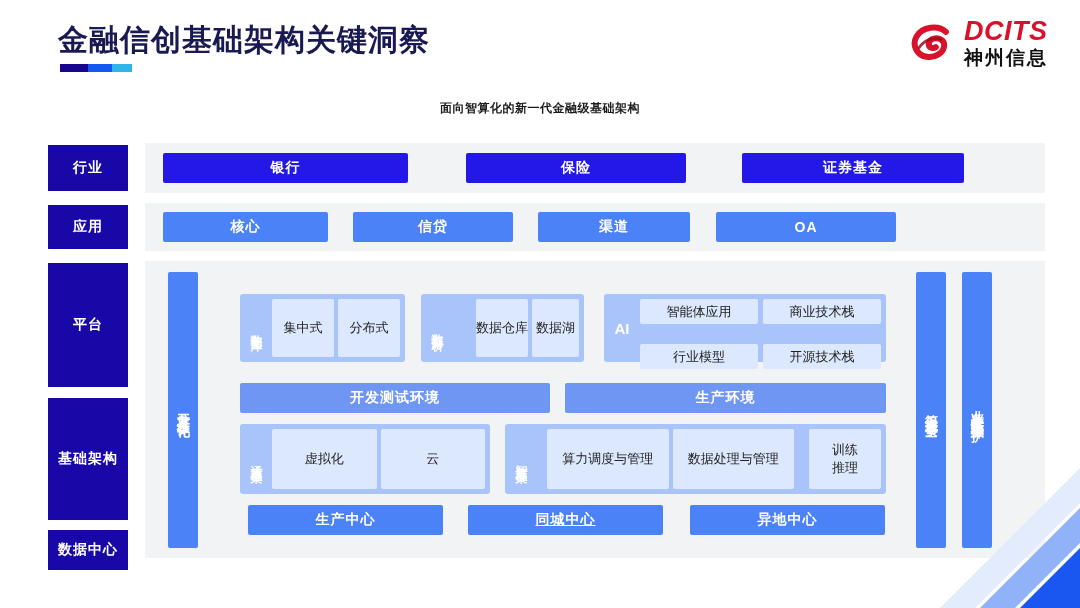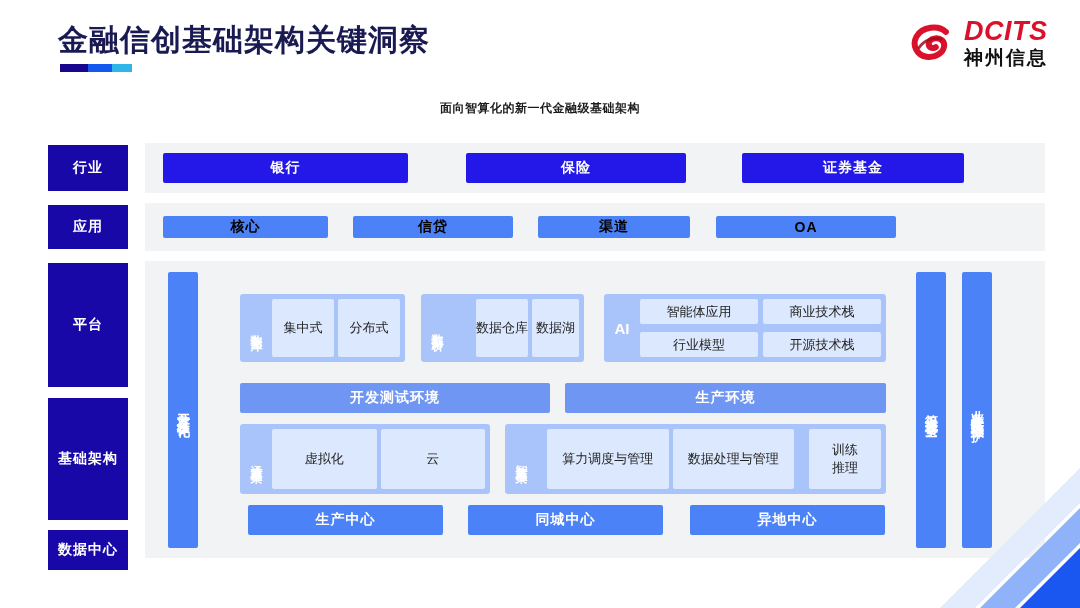--- a/index.html
+++ b/index.html
@@ -90,22 +90,22 @@
 
   
   .chip-ind {
     background: #2418e8; color:#fff;
     height: 30px; border-radius: 2px;
     display:flex; align-items:center; justify-content:center;
     font-size: 14px; font-weight: 700; letter-spacing: 1px;
   }
   
   .chip-app {
-    background: #4c82f7; color:#000000;
-    height: 22px; border-radius: 2px;
+    background: #4c82f7; color:#ffffff;
+    height: 30px; border-radius: 2px;
     display:flex; align-items:center; justify-content:center;
     font-size: 14px; font-weight: 700; letter-spacing: 1px;
   }
 
   
   .vbar {
     position: absolute;
     background: #4c82f7; color:#fff;
     border-radius: 2px;
     display:flex; align-items:center; justify-content:center;
@@ -131,21 +131,21 @@
   }
   .group-cells { display:flex; flex-direction: row; gap: 4px; flex: 1; }
   .cell {
     background: #dce8fd; color:#222;
     border-radius: 2px;
     display:flex; align-items:center; justify-content:center;
     font-size: 13px; flex: 1; min-height: 25px;
     white-space: nowrap;
   }
   .cells-2col { display:flex; gap:5px; flex:1; }
-  .cells-col { display:flex; flex-direction:column; gap:8px; flex:1; }
+  .cells-col { display:flex; flex-direction:column; gap:20px; flex:1; }
 
   
   #grp-db     { left: 240px; top: 294px; width: 165px; height: 68px; }
   #grp-da     { left: 421px; top: 294px; width: 163px; height: 68px; gap: 28px; }
   #grp-ai     { left: 604px; top: 294px; width: 282px; height: 68px; }
   #grp-general{ left: 240px; top: 424px; width: 250px; height: 70px; }
   #grp-smart  { left: 505px; top: 424px; width: 381px; height: 70px; gap: 15px; }
 
   .env-bar {
     position: absolute;
@@ -158,21 +158,21 @@
   #env-prod { left: 565px; top: 383px; width: 321px; height: 30px; }
 
   .dc-bar {
     position: absolute;
     background: #4c82f7; color: #fff;
     border-radius: 2px;
     display:flex; align-items:center; justify-content:center;
     font-size: 14px; font-weight: 700; letter-spacing: 1px;
   }
   #dc-prod  { left: 248px; top: 505px; width: 195px; height: 30px; }
-  #dc-metro { left: 468px; top: 505px; width: 195px; height: 30px; }
+  #dc-metro { left: 468px; top: 505px; width: 195px; height: 30px; text-decoration: underline; }
   #dc-remote{ left: 690px; top: 505px; width: 195px; height: 30px; }
 
   .train-cell {
     background: #dce8fd; color:#222;
     border-radius: 2px;
     display:flex; align-items:center; justify-content:center;
     font-size: 13px; line-height: 1.35; text-align:center;
     flex: 0 0 72px;
   }
 </style>

